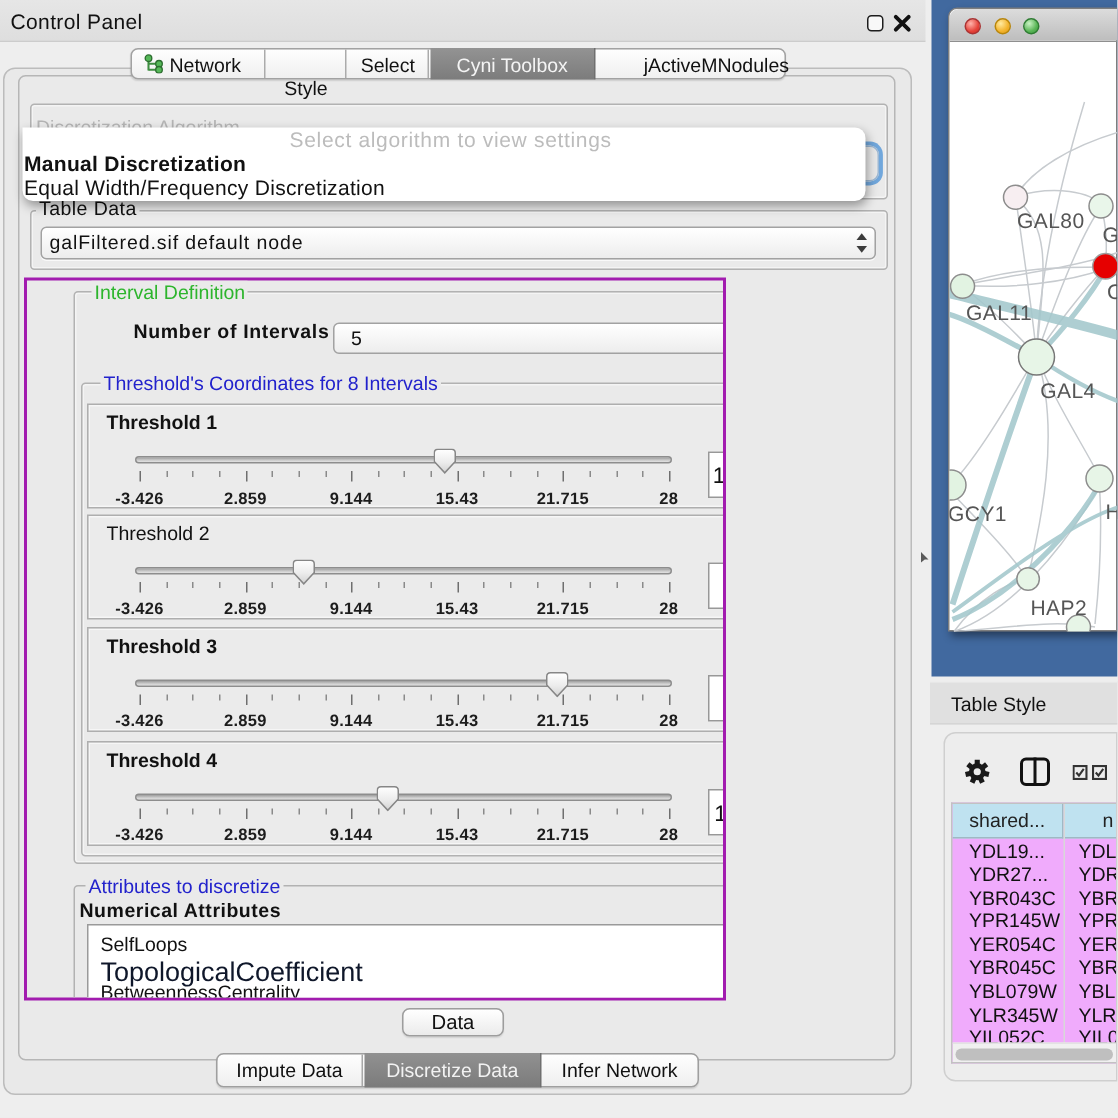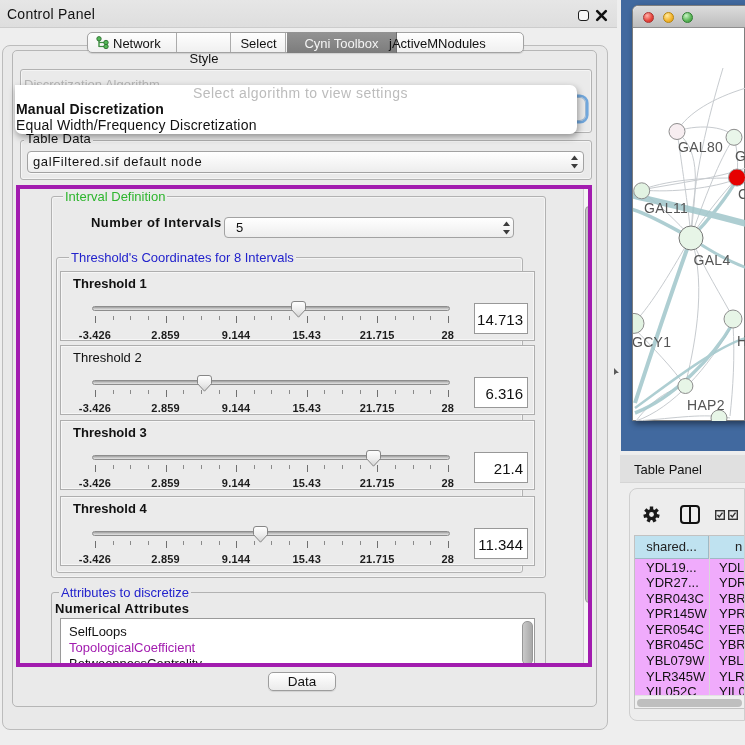--- a/index.html
+++ b/index.html
@@ -28,39 +28,39 @@
         <line x1="3" y1="10.5" x2="9" y2="10.5" stroke="#3e8e41" stroke-width="1.2"></line>
         <circle cx="3" cy="2.8" r="2.2" fill="#55b858" stroke="#2c6e2f" stroke-width="0.9"></circle>
         <circle cx="10" cy="6.5" r="2.2" fill="#55b858" stroke="#2c6e2f" stroke-width="0.9"></circle>
         <circle cx="10" cy="10.5" r="2.2" fill="#55b858" stroke="#2c6e2f" stroke-width="0.9"></circle>
       </svg>
       <span class="abs" style="left:25px;top:2.5px">Network</span>
     </div>
     <div class="abs" style="left:90px;top:0;width:53px;height:19px;border-right:1px solid #ababab;text-align:center;padding-top:18px">Style</div>
     <div class="abs" style="left:144px;top:0;width:54px;height:19px;border-right:1px solid #ababab;text-align:center;padding-top:2.5px">Select</div>
     <div class="abs" style="left:199px;top:-1px;width:110px;height:21px;background:linear-gradient(#939393,#7c7c7c);color:#f4f4f4;text-align:center;padding-top:3.5px;border-right:1px solid #6f6f6f">Cyni Toolbox</div>
-    <div class="abs" style="left:301px;top:0;width:126px;height:19px;text-align:left;padding-top:2.5px">jActiveMNodules</div>
+    <div class="abs" style="left:312px;top:0;width:126px;height:19px;text-align:right;padding-top:2.5px">jActiveMNodules</div>
   </div>
 
   <div class="abs" style="left:20px;top:69px;width:572px;height:64px;border:1px solid #b2b2b2;border-radius:3px;box-shadow:inset 0 0 0 1px #f4f4f4"></div>
   <div class="abs" style="left:24px;top:77px;width:180px;height:14px;font-size:13px;color:#b5b5b5;overflow:hidden">Discretization Algorithm</div>
 
   <div class="abs" style="left:550px;top:97px;width:36px;height:24px;border-radius:6px;background:#e9e9e9;box-shadow:0 0 0 2.6px #71a7dc, inset 0 0 0 1px #9cb8d4"></div>
 
   <div class="abs" style="left:20px;top:140px;width:572px;height:40px;border:1px solid #b2b2b2;border-radius:3px;box-shadow:inset 0 0 0 1px #f4f4f4"></div>
   <div class="abs" style="left:24px;top:131px;font-size:13px;letter-spacing:0.3px;color:#111;background:#eaeaea;padding:0 2px">Table Data</div>
   <div class="abs" style="left:27px;top:150.5px;width:557px;height:22px;border:1px solid #a2a2a2;border-radius:4px;background:linear-gradient(#ffffff,#ededed);box-shadow:0 1px 0 rgba(255,255,255,0.7)">
     <div class="abs" style="left:5px;top:2.5px;font-size:13px;letter-spacing:0.6px;color:#111">galFiltered.sif default node</div>
     <svg class="abs" style="left:542px;top:3px" width="9" height="14" viewBox="0 0 9 14">
         <path d="M4.5,0.5 L8,5 H1 Z" fill="#3c3c3c"></path>
         <path d="M4.5,13.5 L1,9 H8 Z" fill="#3c3c3c"></path>
       </svg>
   </div>
 
-  <div class="abs" style="left:16px;top:185px;width:576px;height:482px;background:#eaeaea;border:4px solid #a21caf;overflow:hidden">
+  <div class="abs" style="left:16px;top:185px;width:468px;height:482px;background:#eaeaea;border:2px solid #a21caf;overflow:hidden">
 
     <div class="abs" style="left:563px;top:0;width:11px;height:480px;background:#f5f5f5;border-left:1px solid #d0d0d0"></div>
     <div class="abs" style="left:564.5px;top:17px;width:8px;height:397px;border-radius:4px;background:linear-gradient(90deg,#c9c9c9,#ababab);border:1px solid #999"></div>
 
     <div class="abs" style="left:31px;top:7px;width:495px;height:382px;border:1px solid #b2b2b2;border-radius:3px;box-shadow:inset 0 0 0 1px #f4f4f4"></div>
     <div class="abs" style="left:43px;top:0px;font-size:13px;color:#2db52d;background:#eaeaea;padding:0 2px">Interval Definition</div>
 
     <div class="abs" style="left:71px;top:26px;font-size:13px;font-weight:bold;letter-spacing:0.45px;color:#111">Number of Intervals</div>
     <div class="abs" style="left:204px;top:28px;width:290px;height:21px;border:1px solid #a2a2a2;border-radius:4px;background:linear-gradient(#ffffff,#ededed)">
       <div class="abs" style="left:11px;top:2px;font-size:13px;color:#111">5</div>
@@ -243,28 +243,33 @@
           </svg>
   <div style="position:absolute;left:413px;top:31px;width:54px;height:31px;background:#fff;border:1px solid #989898;font-size:15px;color:#111;text-align:right;line-height:31px;padding-right:4px">11.344</div>
 </div>
     </div>
 
     <div class="abs" style="left:31px;top:403px;width:495px;height:120px;border:1px solid #b2b2b2;border-radius:3px"></div>
     <div class="abs" style="left:39px;top:396px;font-size:13px;color:#2222cc;background:#eaeaea;padding:0 2px">Attributes to discretize</div>
     <div class="abs" style="left:35px;top:412px;font-size:13px;font-weight:bold;letter-spacing:0.35px;color:#111">Numerical Attributes</div>
     <div class="abs" style="left:40px;top:429px;width:475px;height:60px;background:#ffffff;border:1px solid #9a9a9a">
       <div class="abs" style="left:8px;top:5px;font-size:13px;color:#111">SelfLoops</div>
-      <div class="abs" style="left:8px;top:21px;font-size:13px;color:#a21caf">TopologicalCoefficient</div>
+      <div class="abs" style="left:8px;top:21px;font-size:18px;color:#0f172a">TopologicalCoefficient</div>
       <div class="abs" style="left:8px;top:37px;font-size:13px;color:#111">BetweennessCentrality</div>
       <div class="abs" style="left:461px;top:2px;width:11px;height:44px;border-radius:5px;background:linear-gradient(90deg,#cacaca,#a8a8a8);border:1px solid #979797"></div>
     </div>
   </div>
 
   <div class="abs" style="left:268px;top:672px;width:68px;height:19px;border:1px solid #9d9d9d;border-radius:5px;background:linear-gradient(#ffffff,#ebebeb);box-shadow:0 1px 1px rgba(0,0,0,0.1);text-align:center;font-size:13.5px;color:#111;padding-top:1px">Data</div>
 
+  <div class="abs" style="left:144px;top:702px;width:322px;height:23px;border:1px solid #9f9f9f;border-radius:5px;background:linear-gradient(#fefefe,#efefef);box-shadow:0 1px 1px rgba(0,0,0,0.12);font-size:13px;color:#111">
+    <div class="abs" style="left:0;top:0;width:97px;height:21px;border-right:1px solid #a8a8a8;text-align:center;padding-top:3px">Impute Data</div>
+    <div class="abs" style="left:98px;top:-1px;width:118px;height:23px;background:linear-gradient(#919191,#7b7b7b);color:#f2f2f2;text-align:center;padding-top:4px;border-right:1px solid #6f6f6f">Discretize Data</div>
+    <div class="abs" style="left:216px;top:0;width:104px;height:21px;text-align:center;padding-top:3px">Infer Network</div>
+  </div>
 
   <svg class="abs" style="left:612px;top:367px" width="8" height="9" viewBox="0 0 8 9">
       <path d="M2,8 L2,1 L7,6 L4.5,6 Z" fill="#5a5a5a"></path>
     </svg>
 
   <div class="abs" style="left:621px;top:0;width:124px;height:451px;background:#41699f;overflow:hidden">
 
     <div class="abs" style="left:11px;top:5px;width:113px;height:416px;background:#ffffff;border:1px solid #7e7e7e;border-radius:6px 0 0 0;box-shadow:2px 3px 6px rgba(0,0,0,0.45)">
       <div class="abs" style="left:0;top:0;width:112px;height:22px;background:linear-gradient(#dcdcdc,#bdbdbd);border-bottom:1px solid #8f8f8f;border-radius:6px 0 0 0">
         <div class="abs" style="left:10px;top:6px;width:11px;height:11px;border-radius:50%;background:radial-gradient(circle at 35% 30%,#ffb3ab,#e5433a 60%,#c92f27);border:0.5px solid #a33"></div>
@@ -323,21 +328,21 @@
           <text x="60.5" y="237">GAL4</text>
           <text x="-1" y="319">GCY1</text>
           <text x="104" y="318">H</text>
           <text x="54" y="382">HAP2</text>
         </g>
       </svg>
     </div>
   </div>
 
   <div class="abs" style="left:620px;top:454px;width:125px;height:29px;background:#e0e0e0;border-top:1px solid #ededed;border-bottom:1px solid #d5d5d5">
-    <div class="abs" style="left:14px;top:7px;font-size:13px;color:#111">Table Panel</div>
+    <div class="abs" style="left:14px;top:7px;font-size:13px;color:#111">Table Style</div>
   </div>
 
   <div class="abs" style="left:629px;top:488px;width:116px;height:233px;background:#ededed;border:1px solid #cfcfcf;border-radius:8px 0 0 8px;overflow:hidden">
 
     <svg class="abs" style="left:13px;top:17px" width="17" height="17" viewBox="-8.5 -8.5 17 17">
         <rect x="-1.7" y="-8" width="3.4" height="4.5" fill="#1a1a1a" transform="rotate(0.0)"></rect>
         <rect x="-1.7" y="-8" width="3.4" height="4.5" fill="#1a1a1a" transform="rotate(51.4)"></rect>
         <rect x="-1.7" y="-8" width="3.4" height="4.5" fill="#1a1a1a" transform="rotate(102.9)"></rect>
         <rect x="-1.7" y="-8" width="3.4" height="4.5" fill="#1a1a1a" transform="rotate(154.3)"></rect>
         <rect x="-1.7" y="-8" width="3.4" height="4.5" fill="#1a1a1a" transform="rotate(205.7)"></rect>

